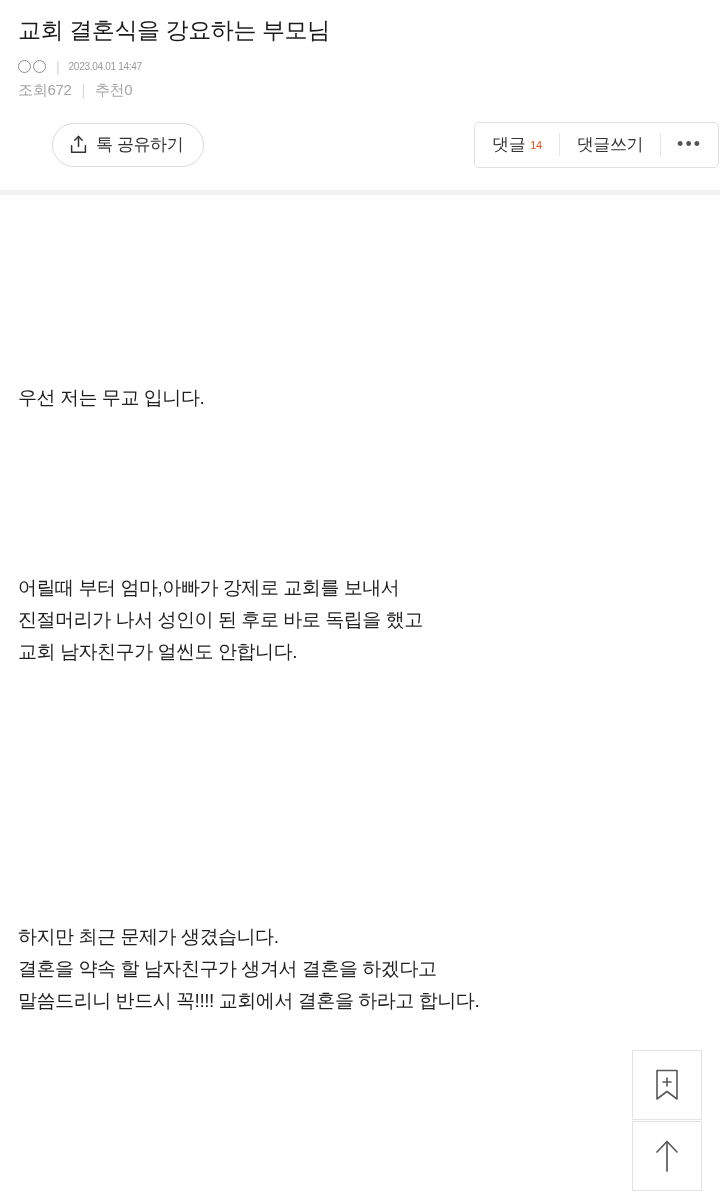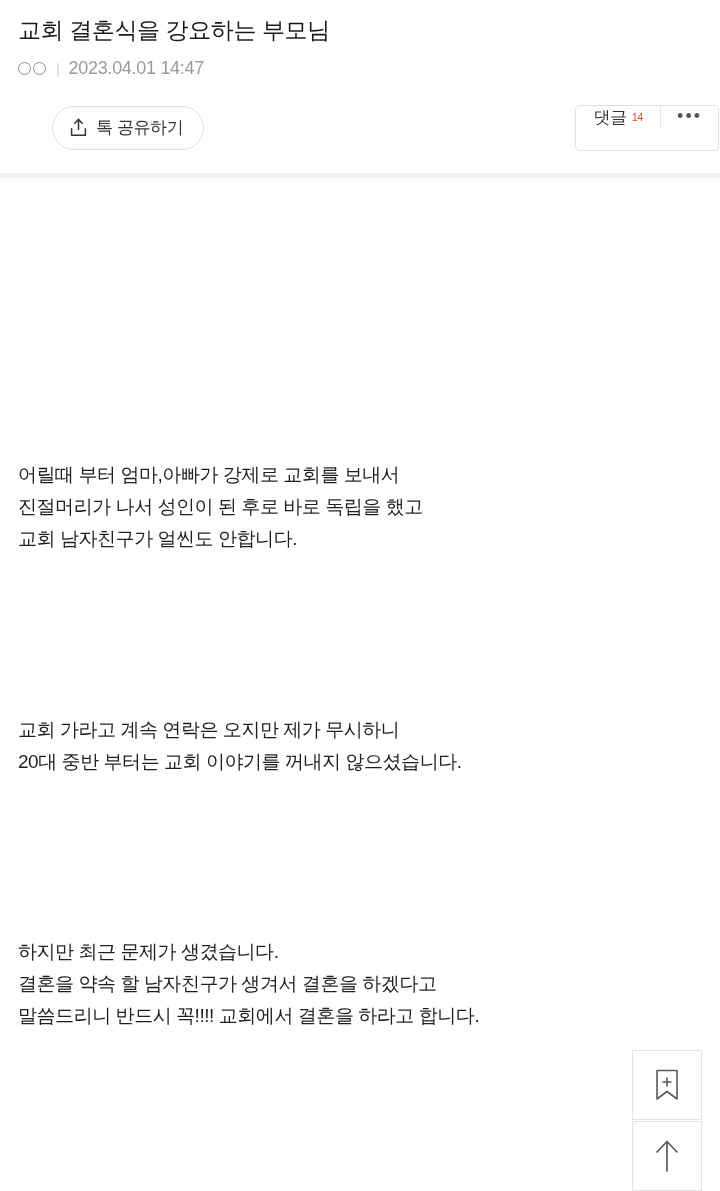--- a/index.html
+++ b/index.html
@@ -55,21 +55,21 @@
   }
   .author-avatar .eye + .eye {
     margin-left: 2px;
   }
   .meta-sep {
     color: #d5d5d5;
     margin: 0 9px 0 0;
   }
   .meta-date {
     color: #9a9a9a;
-    font-size: 18px;
+    font-size: 10px;
   }
   .meta-line2 {
     font-size: 15px;
     color: #a5a5a5;
     letter-spacing: -0.3px;
     margin-bottom: 2px;
   }
   .meta-line2 .divider {
     color: #d8d8d8;
     margin: 0 6px;
@@ -99,21 +99,21 @@
   }
   .share-icon {
     width: 17px;
     height: 19px;
     display: inline-block;
     position: relative;
   }
 
   .right-group {
     display: flex;
-    align-items: flex-start;
+    align-items: center;
     border: 1px solid #e0e0e0;
     border-radius: 5px;
     overflow: hidden;
     height: 46px;
     background: #fff;
   }
   .grp-btn {
     display: inline-flex;
     align-items: center;
     justify-content: center;
@@ -193,56 +193,63 @@
 
     <div class="meta-line">
       <span class="author-avatar">
         <span class="eye"></span>
           <span class="eye"></span>
       </span>
       <span class="meta-sep">|</span>
       <span class="meta-date">2023.04.01 14:47</span>
     </div>
 
+    <div class="meta-line2">
+      <span>조회672</span>
+      <span class="divider">|</span>
+      <span>추천0</span>
+    </div>
   </div>
 
   <div class="action-bar">
     <button class="share-btn">
       <span class="share-icon">
         <svg width="17" height="19" viewBox="0 0 17 19" fill="none" xmlns="http://www.w3.org/2000/svg">
           <path d="M8.5 1.5 L8.5 11.5" stroke="#333" stroke-width="1.5" stroke-linecap="round"></path>
           <path d="M4.8 5.2 L8.5 1.4 L12.2 5.2" stroke="#333" stroke-width="1.5" stroke-linecap="round" stroke-linejoin="round" fill="none"></path>
           <path d="M1.6 10.8 L1.6 17.3 L15.4 17.3 L15.4 10.8" stroke="#333" stroke-width="1.5" stroke-linecap="round" stroke-linejoin="round" fill="none"></path>
         </svg>
       </span>
       <span>톡 공유하기</span>
     </button>
 
     <div class="right-group">
       <button class="grp-btn">
         <span>댓글</span>
         <span class="cmt-count">14</span>
       </button>
+      <button class="grp-btn">
+        <span>댓글쓰기</span>
+      </button>
       <button class="grp-btn more-btn">
         <span>•••</span>
       </button>
     </div>
   </div>
 
   <div class="thick-divider"></div>
 
   <div class="post-body">
     <div class="blank"></div>
+    <p class="para">우선 저는 무교 입니다.</p>
     <div class="blank"></div>
     <p class="para">어릴때 부터 엄마,아빠가 강제로 교회를 보내서
 진절머리가 나서 성인이 된 후로 바로 독립을 했고
 교회 남자친구가 얼씬도 안합니다.</p>
     <div class="blank"></div>
-    <p class="para">교회 가라고 계속 연락은 오지만 제가 무시하니
-20대 중반 부터는 교회 이야기를 꺼내지 않으셨습니다.</p>
     <div class="blank"></div>
     <p class="para">하지만 최근 문제가 생겼습니다.
 결혼을 약속 할 남자친구가 생겨서 결혼을 하겠다고
 말씀드리니 반드시 꼭!!!! 교회에서 결혼을 하라고 합니다.</p>
     
     
     
     
   </div>
 

